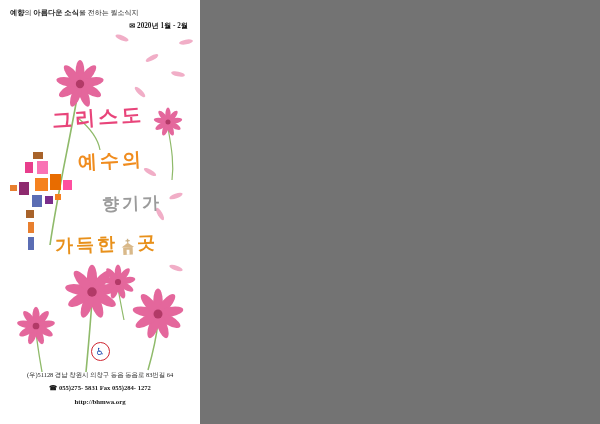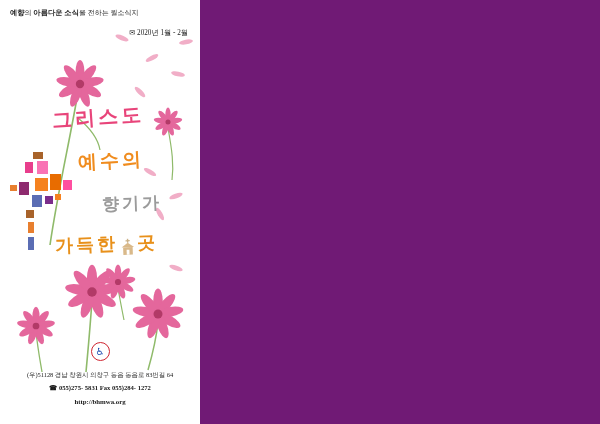--- a/index.html
+++ b/index.html
@@ -1,16 +1,16 @@
 <!DOCTYPE html>
 <html><head>
 <meta charset="utf-8">
 <style>
   html,body{margin:0;padding:0;background:#f4f4f2;}
-  .page{position:relative;width:600px;height:424px;background:#701a75;overflow:hidden;
+  .page{position:relative;width:600px;height:424px;background:#737373;overflow:hidden;
         font-family:"Liberation Serif","DejaVu Serif",serif;color:#1a1a1a;}
   .panel{position:absolute;top:0;width:200px;height:424px;background:#fff;box-sizing:border-box;}
   .p-left{left:0;border-left:2px solid #e2e2de;padding:4px 8px 0 9px;}
   .p-mid{left:200;border-left:1px solid #eee;border-right:1px solid #eee;padding:2px 5px 0 6px;}
   .p-right{left:400;}
 
   
   .big-title{position:relative;font-weight:bold;font-size:22px;text-align:center;
              letter-spacing:7px;margin:6px 0 2px;white-space:nowrap;}
   .sec-head{display:flex;align-items:center;gap:3px;font-weight:bold;font-size:14.5px;margin-top:4px;}
@@ -50,21 +50,21 @@
   .acct-name,.acct-holder{color:#222;}
   .notice-h{font-weight:bold;font-size:9.5px;margin:5px 2px 1px;}
   .notice{border-top:2px solid #eec04a;margin:1px 0 0;padding:3px 3px 0;color:#2b50c8;
           font-size:6.3px;line-height:1.5;}
   .notice .ind{text-indent:9px;}
 
   
   .r-item{position:absolute;white-space:nowrap;}
   .r-tagline{top:8px;left:10px;font-size:7px;}
   .r-tagline b{font-size:7.3px;}
-  .r-issue{top:28px;right:12px;font-size:7.2px;}
+  .r-issue{top:21px;right:12px;font-size:7.2px;font-weight:bold;}
   .callig{font-weight:bold;letter-spacing:3px;}
   .c1{top:104px;left:52px;font-size:20px;color:#e8447a;transform:rotate(-4deg);}
   .c2{top:148px;left:78px;font-size:19px;color:#f08c1e;transform:rotate(-3deg);}
   .c3{top:192px;left:102px;font-size:17px;color:#9b9b9b;transform:rotate(-2deg);}
   .c4{top:232px;left:55px;font-size:18px;color:#e8901a;transform:rotate(-2deg);display:flex;align-items:flex-end;gap:2px;}
   .mosaic{position:absolute;left:10px;top:152px;}
   .logo-row{position:absolute;top:342px;left:0;right:0;display:flex;justify-content:center;
             align-items:center;gap:6px;}
   .wheel-badge{width:17px;height:17px;border:1.6px solid #cf2430;border-radius:50%;
                display:flex;align-items:center;justify-content:center;

